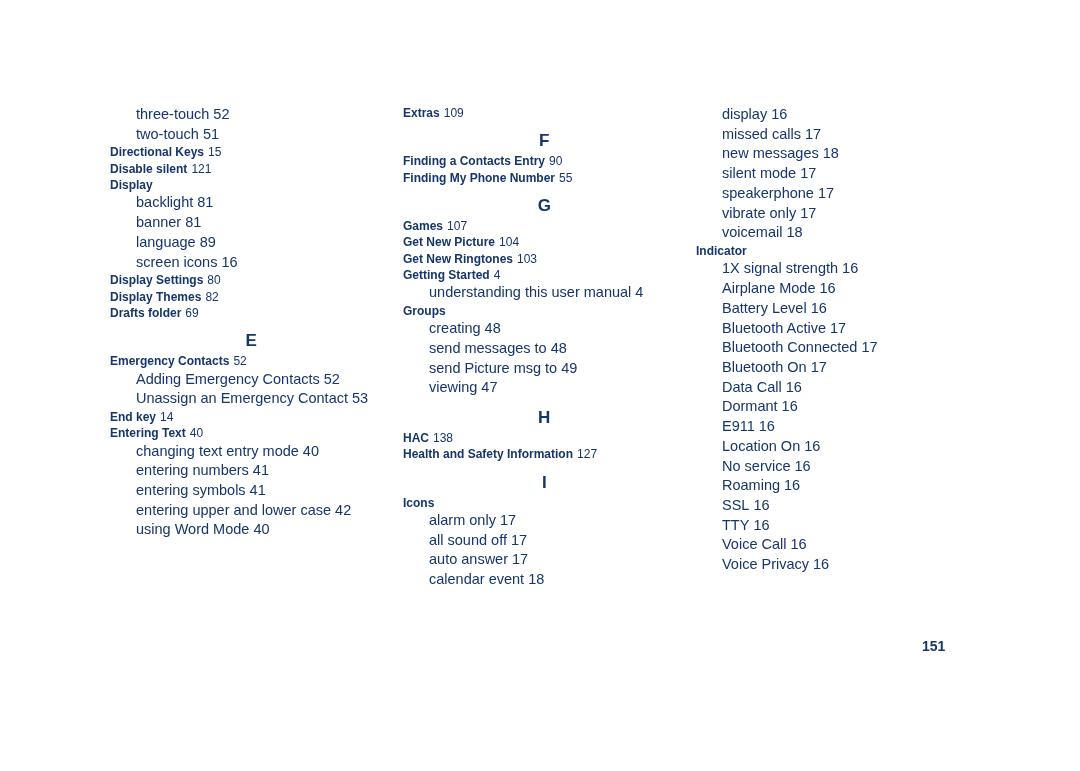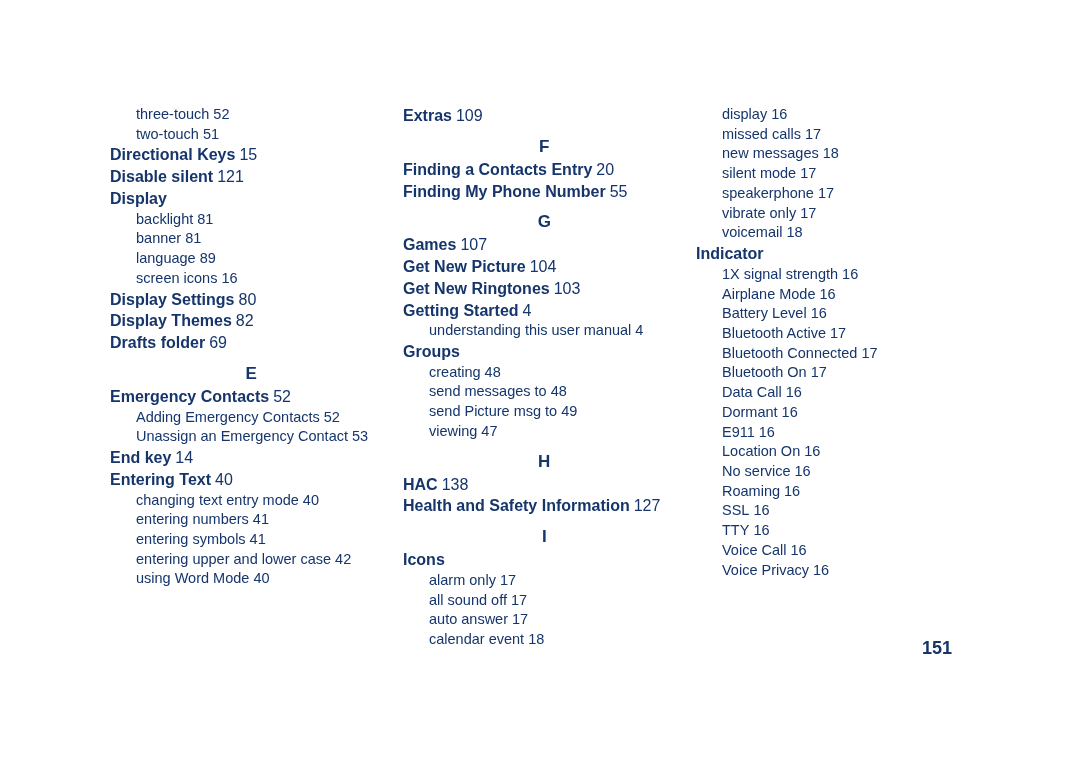--- a/index.html
+++ b/index.html
@@ -36,21 +36,21 @@
   .col-2 { padding-right: 10px; }
   .col-3 { padding-right: 10px; }
 
   .entry {
     line-height: 1.36;
     white-space: nowrap;
   }
   .lvl0 {
     margin-left: 0px;
     font-weight: bold;
-    font-size: 16px;
+    font-size: 12px;
     color: #15356b;
   }
   .lvl1 {
     margin-left: 26px;
     font-weight: normal;
     font-size: 14.5px;
     color: #15356b;
   }
   .lvl0 .pg, .lvl1 .pg {
     font-weight: normal;
@@ -66,21 +66,21 @@
     color: #15356b;
     margin-top: 10px;
     margin-bottom: 2px;
     letter-spacing: 0.5px;
   }
 
   .page-number {
     position: absolute;
     left: 922px;
     top: 638px;
-    font-size: 18px;
+    font-size: 14px;
     font-weight: bold;
     color: #15356b;
   }
 </style>
 </head>
 <body>
 
 <div class="page">
   <div class="columns" id="columns">
       <div class="col col-1">
@@ -104,21 +104,21 @@
         <div class="entry lvl0"><span>Entering Text</span><span class="pg">40</span></div>
         <div class="entry lvl1"><span>changing text entry mode</span><span class="pg">40</span></div>
         <div class="entry lvl1"><span>entering numbers</span><span class="pg">41</span></div>
         <div class="entry lvl1"><span>entering symbols</span><span class="pg">41</span></div>
         <div class="entry lvl1"><span>entering upper and lower case</span><span class="pg">42</span></div>
         <div class="entry lvl1"><span>using Word Mode</span><span class="pg">40</span></div>
       </div>
       <div class="col col-2">
         <div class="entry lvl0"><span>Extras</span><span class="pg">109</span></div>
         <div class="letter">F</div>
-        <div class="entry lvl0"><span>Finding a Contacts Entry</span><span class="pg">20</span></div>
+        <div class="entry lvl0"><span>Finding a Contacts Entry</span><span class="pg">90</span></div>
         <div class="entry lvl0"><span>Finding My Phone Number</span><span class="pg">55</span></div>
         <div class="letter">G</div>
         <div class="entry lvl0"><span>Games</span><span class="pg">107</span></div>
         <div class="entry lvl0"><span>Get New Picture</span><span class="pg">104</span></div>
         <div class="entry lvl0"><span>Get New Ringtones</span><span class="pg">103</span></div>
         <div class="entry lvl0"><span>Getting Started</span><span class="pg">4</span></div>
         <div class="entry lvl1"><span>understanding this user manual</span><span class="pg">4</span></div>
         <div class="entry lvl0"><span>Groups</span></div>
         <div class="entry lvl1"><span>creating</span><span class="pg">48</span></div>
         <div class="entry lvl1"><span>send messages to</span><span class="pg">48</span></div>

